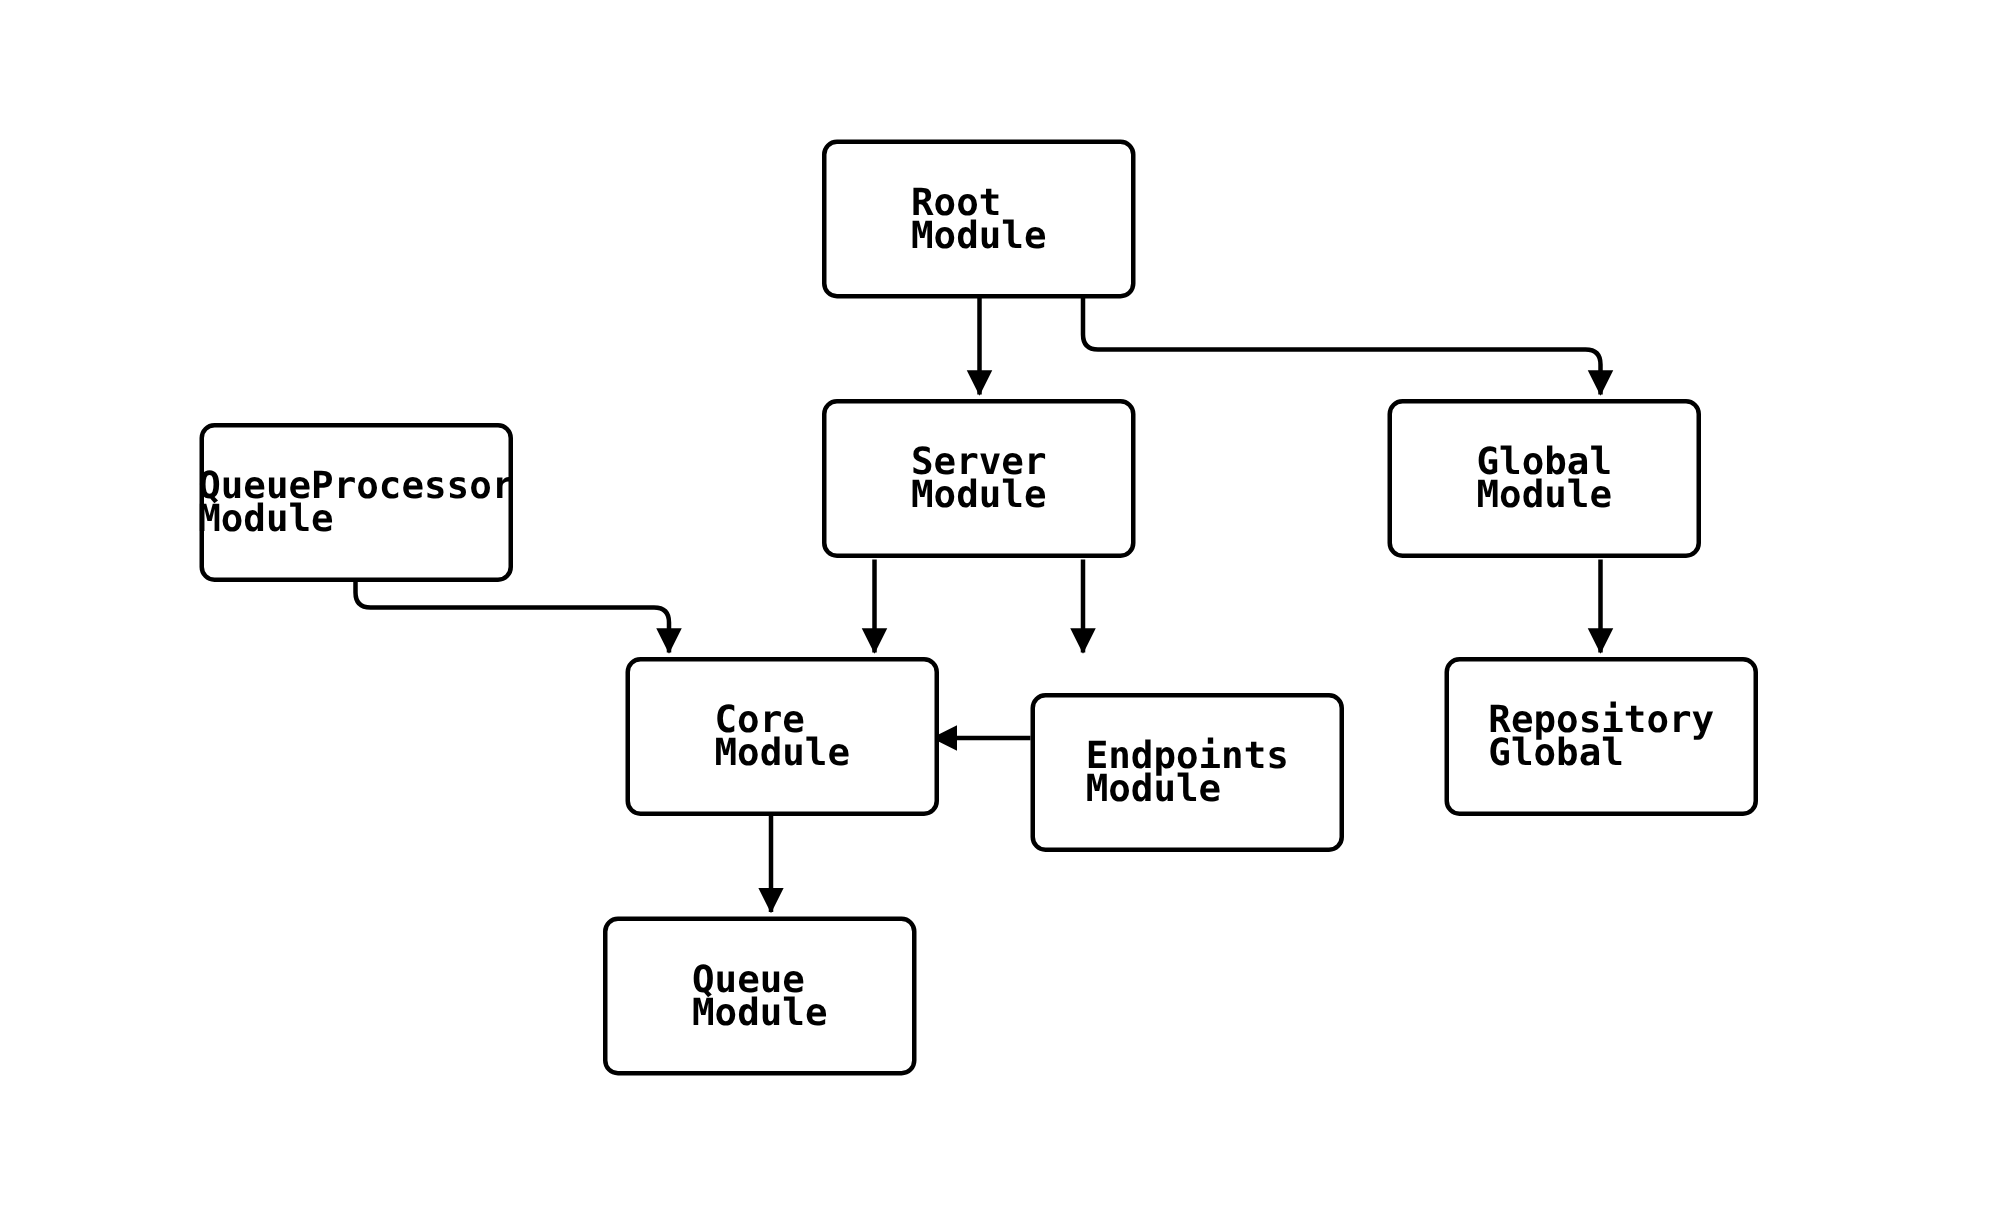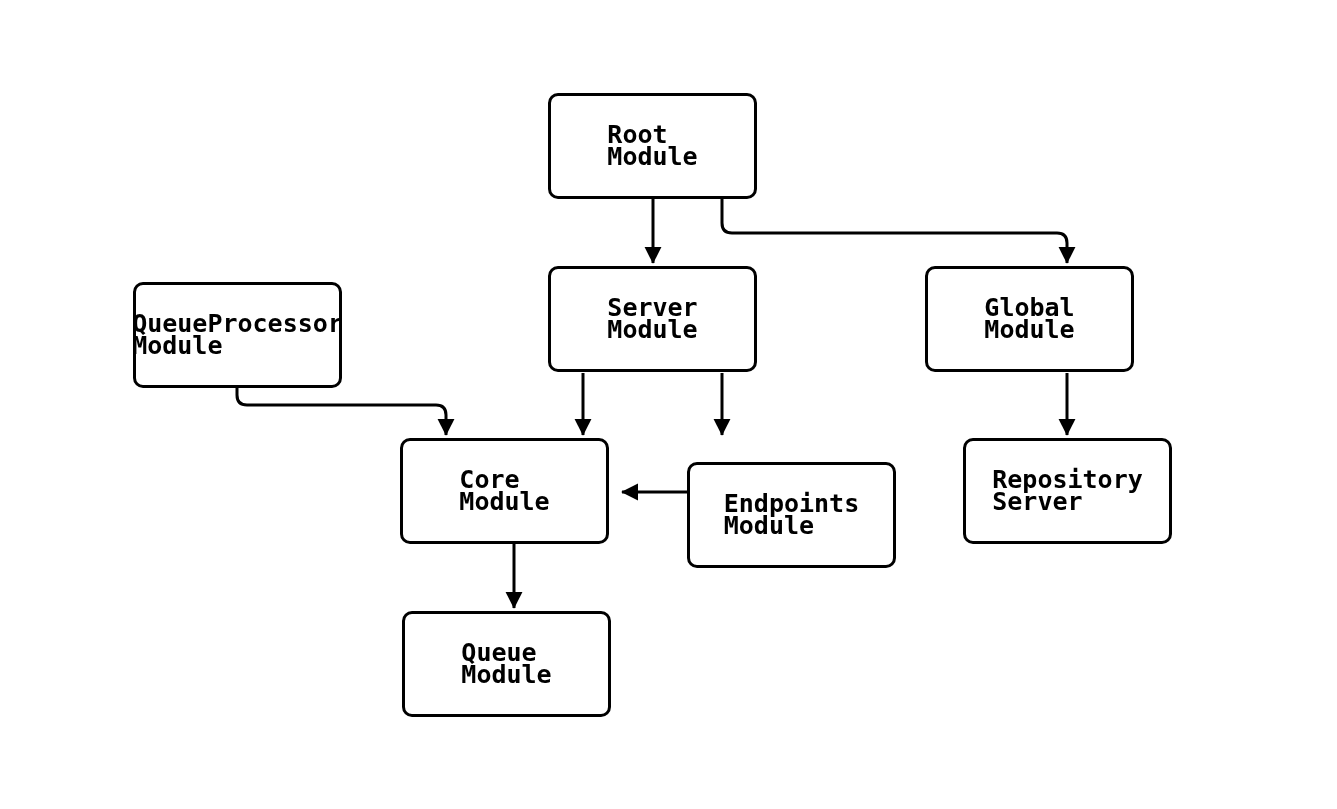--- a/index.html
+++ b/index.html
@@ -82,33 +82,33 @@
   <div class="node" style="left:548px; top:266px">
     <span class="node-label">Server
 Module</span>
   </div>
 
   <div class="node" style="left:925px; top:266px">
     <span class="node-label">Global
 Module</span>
   </div>
 
-  <div class="node" style="left:400px; top:438px">
+  <div class="node" style="left:417px; top:438px">
     <span class="node-label">Core
 Module</span>
   </div>
 
   <div class="node" style="left:687px; top:462px">
     <span class="node-label">Endpoints
 Module</span>
   </div>
 
   <div class="node" style="left:963px; top:438px">
     <span class="node-label">Repository
-Server</span>
+Global</span>
   </div>
 
   <div class="node" style="left:402px; top:611px">
     <span class="node-label">Queue
 Module</span>
   </div>
 
 </div>
 
 </body></html>

